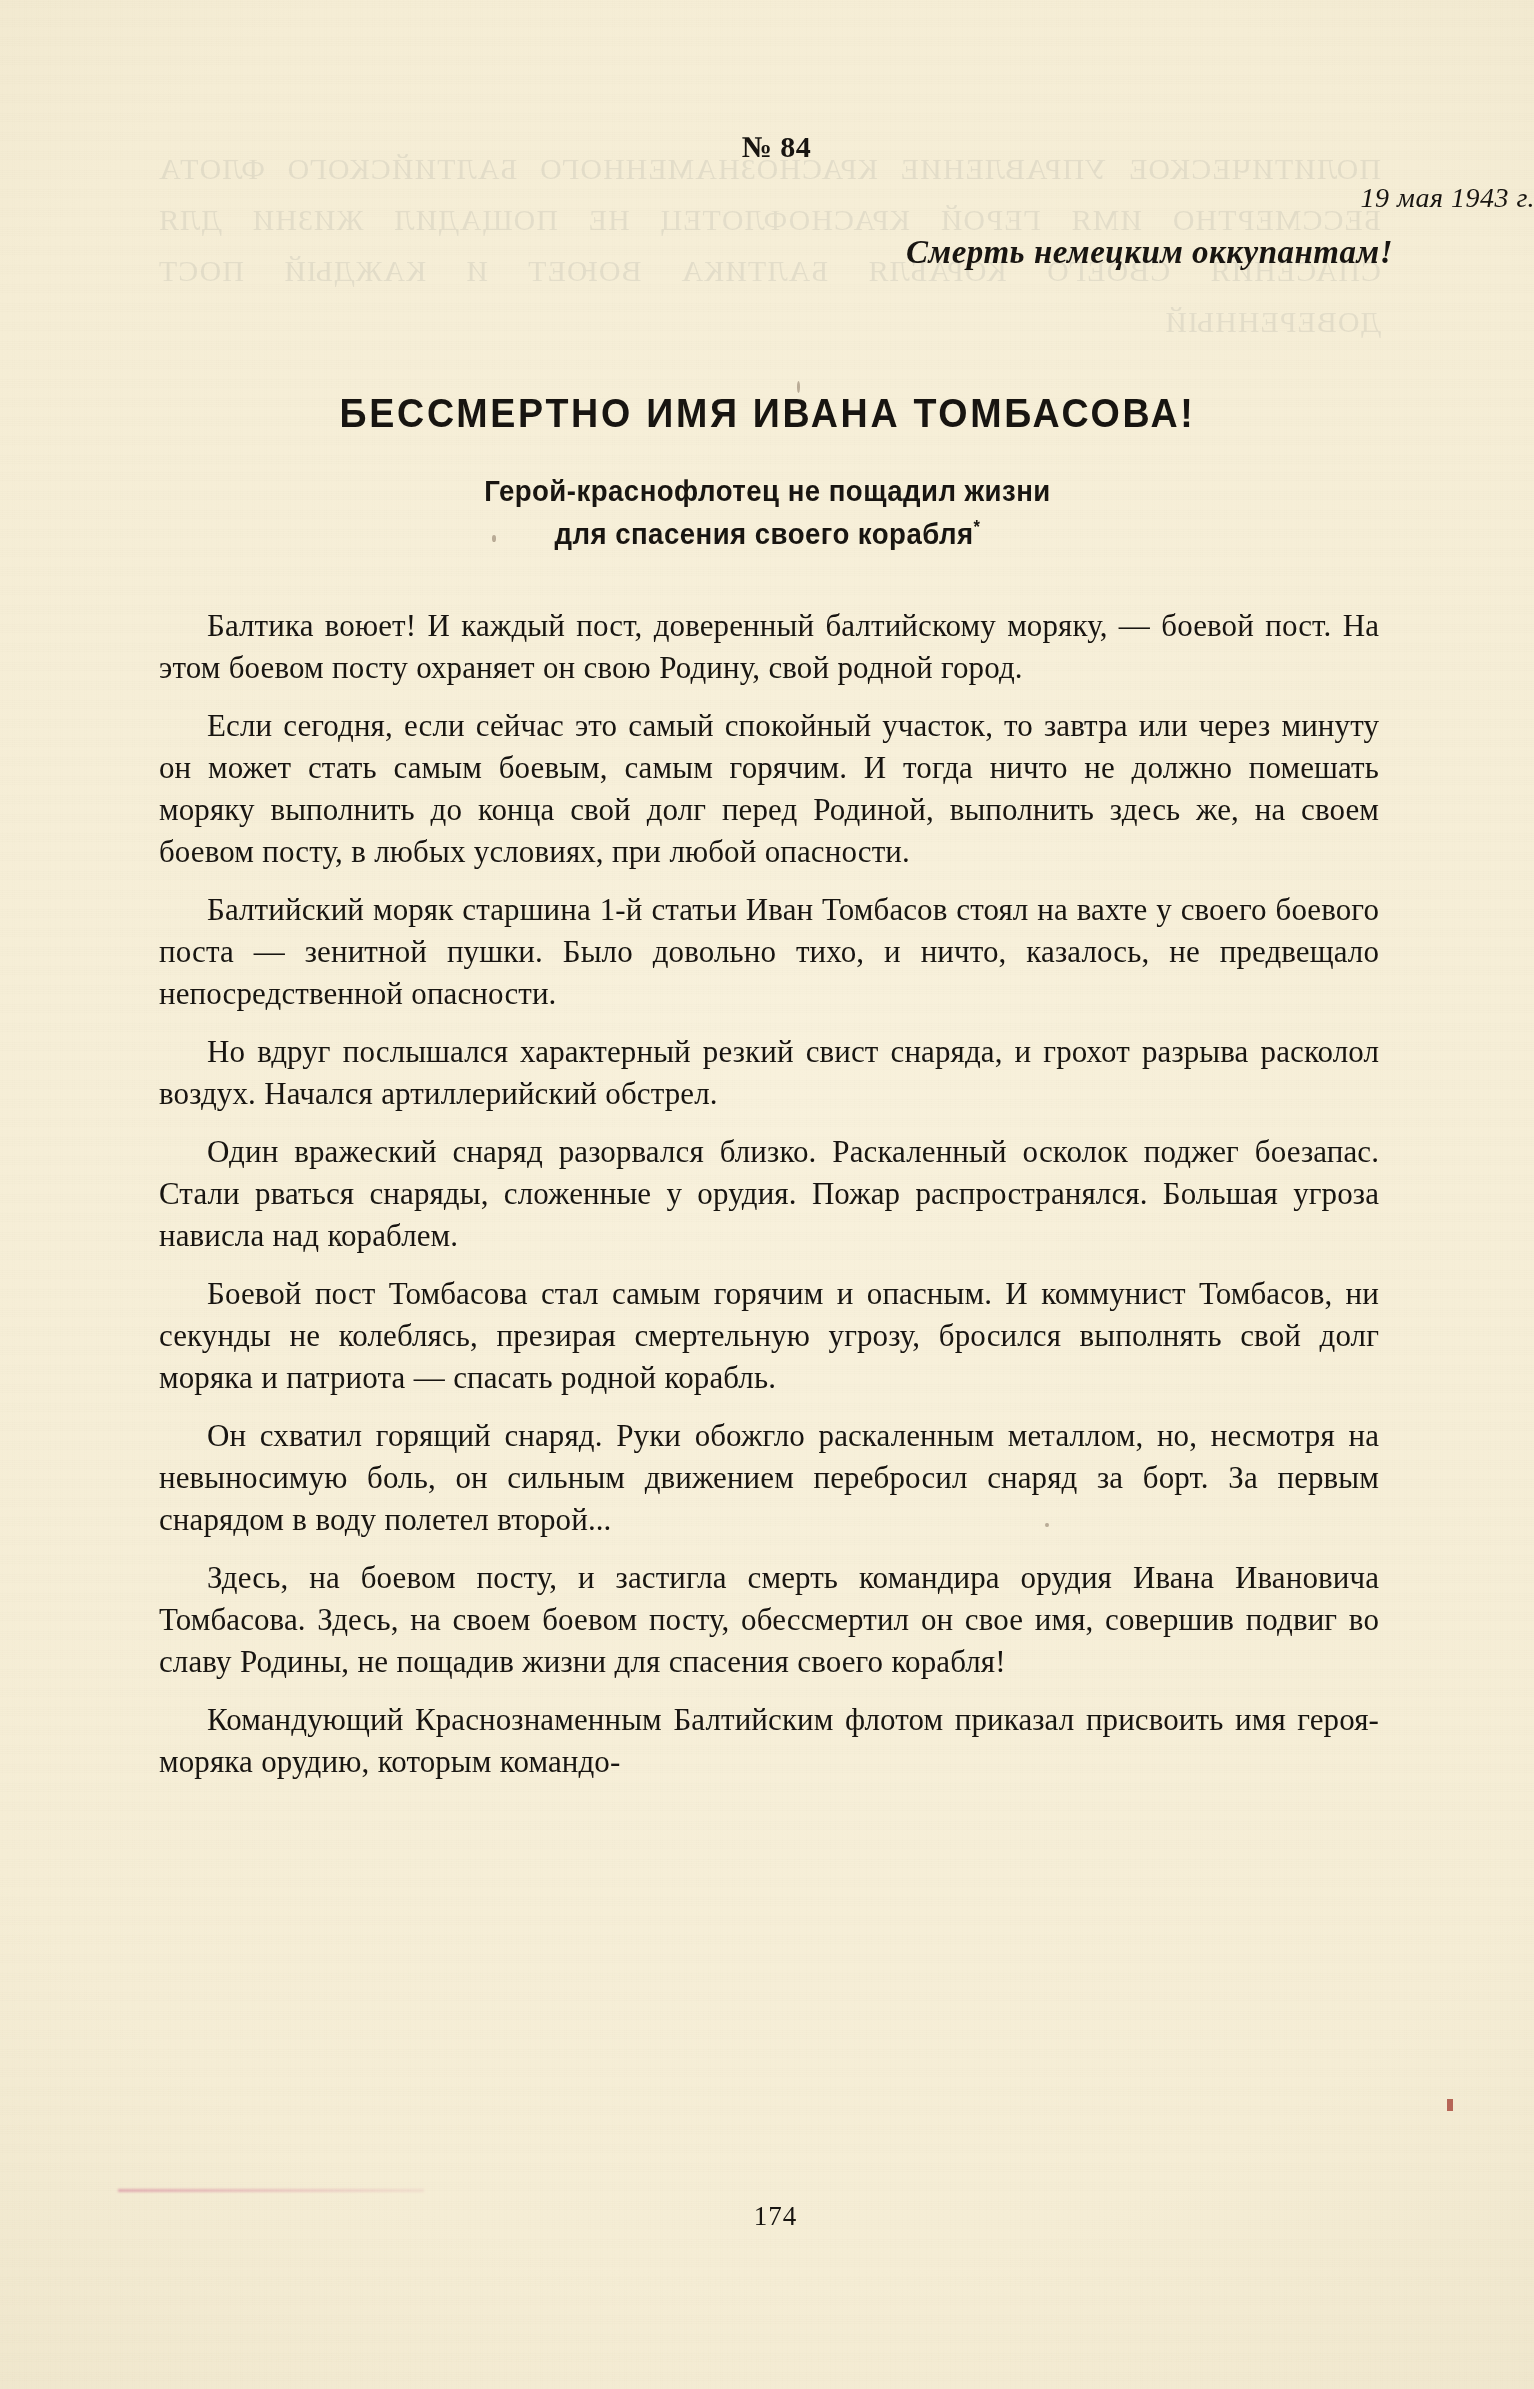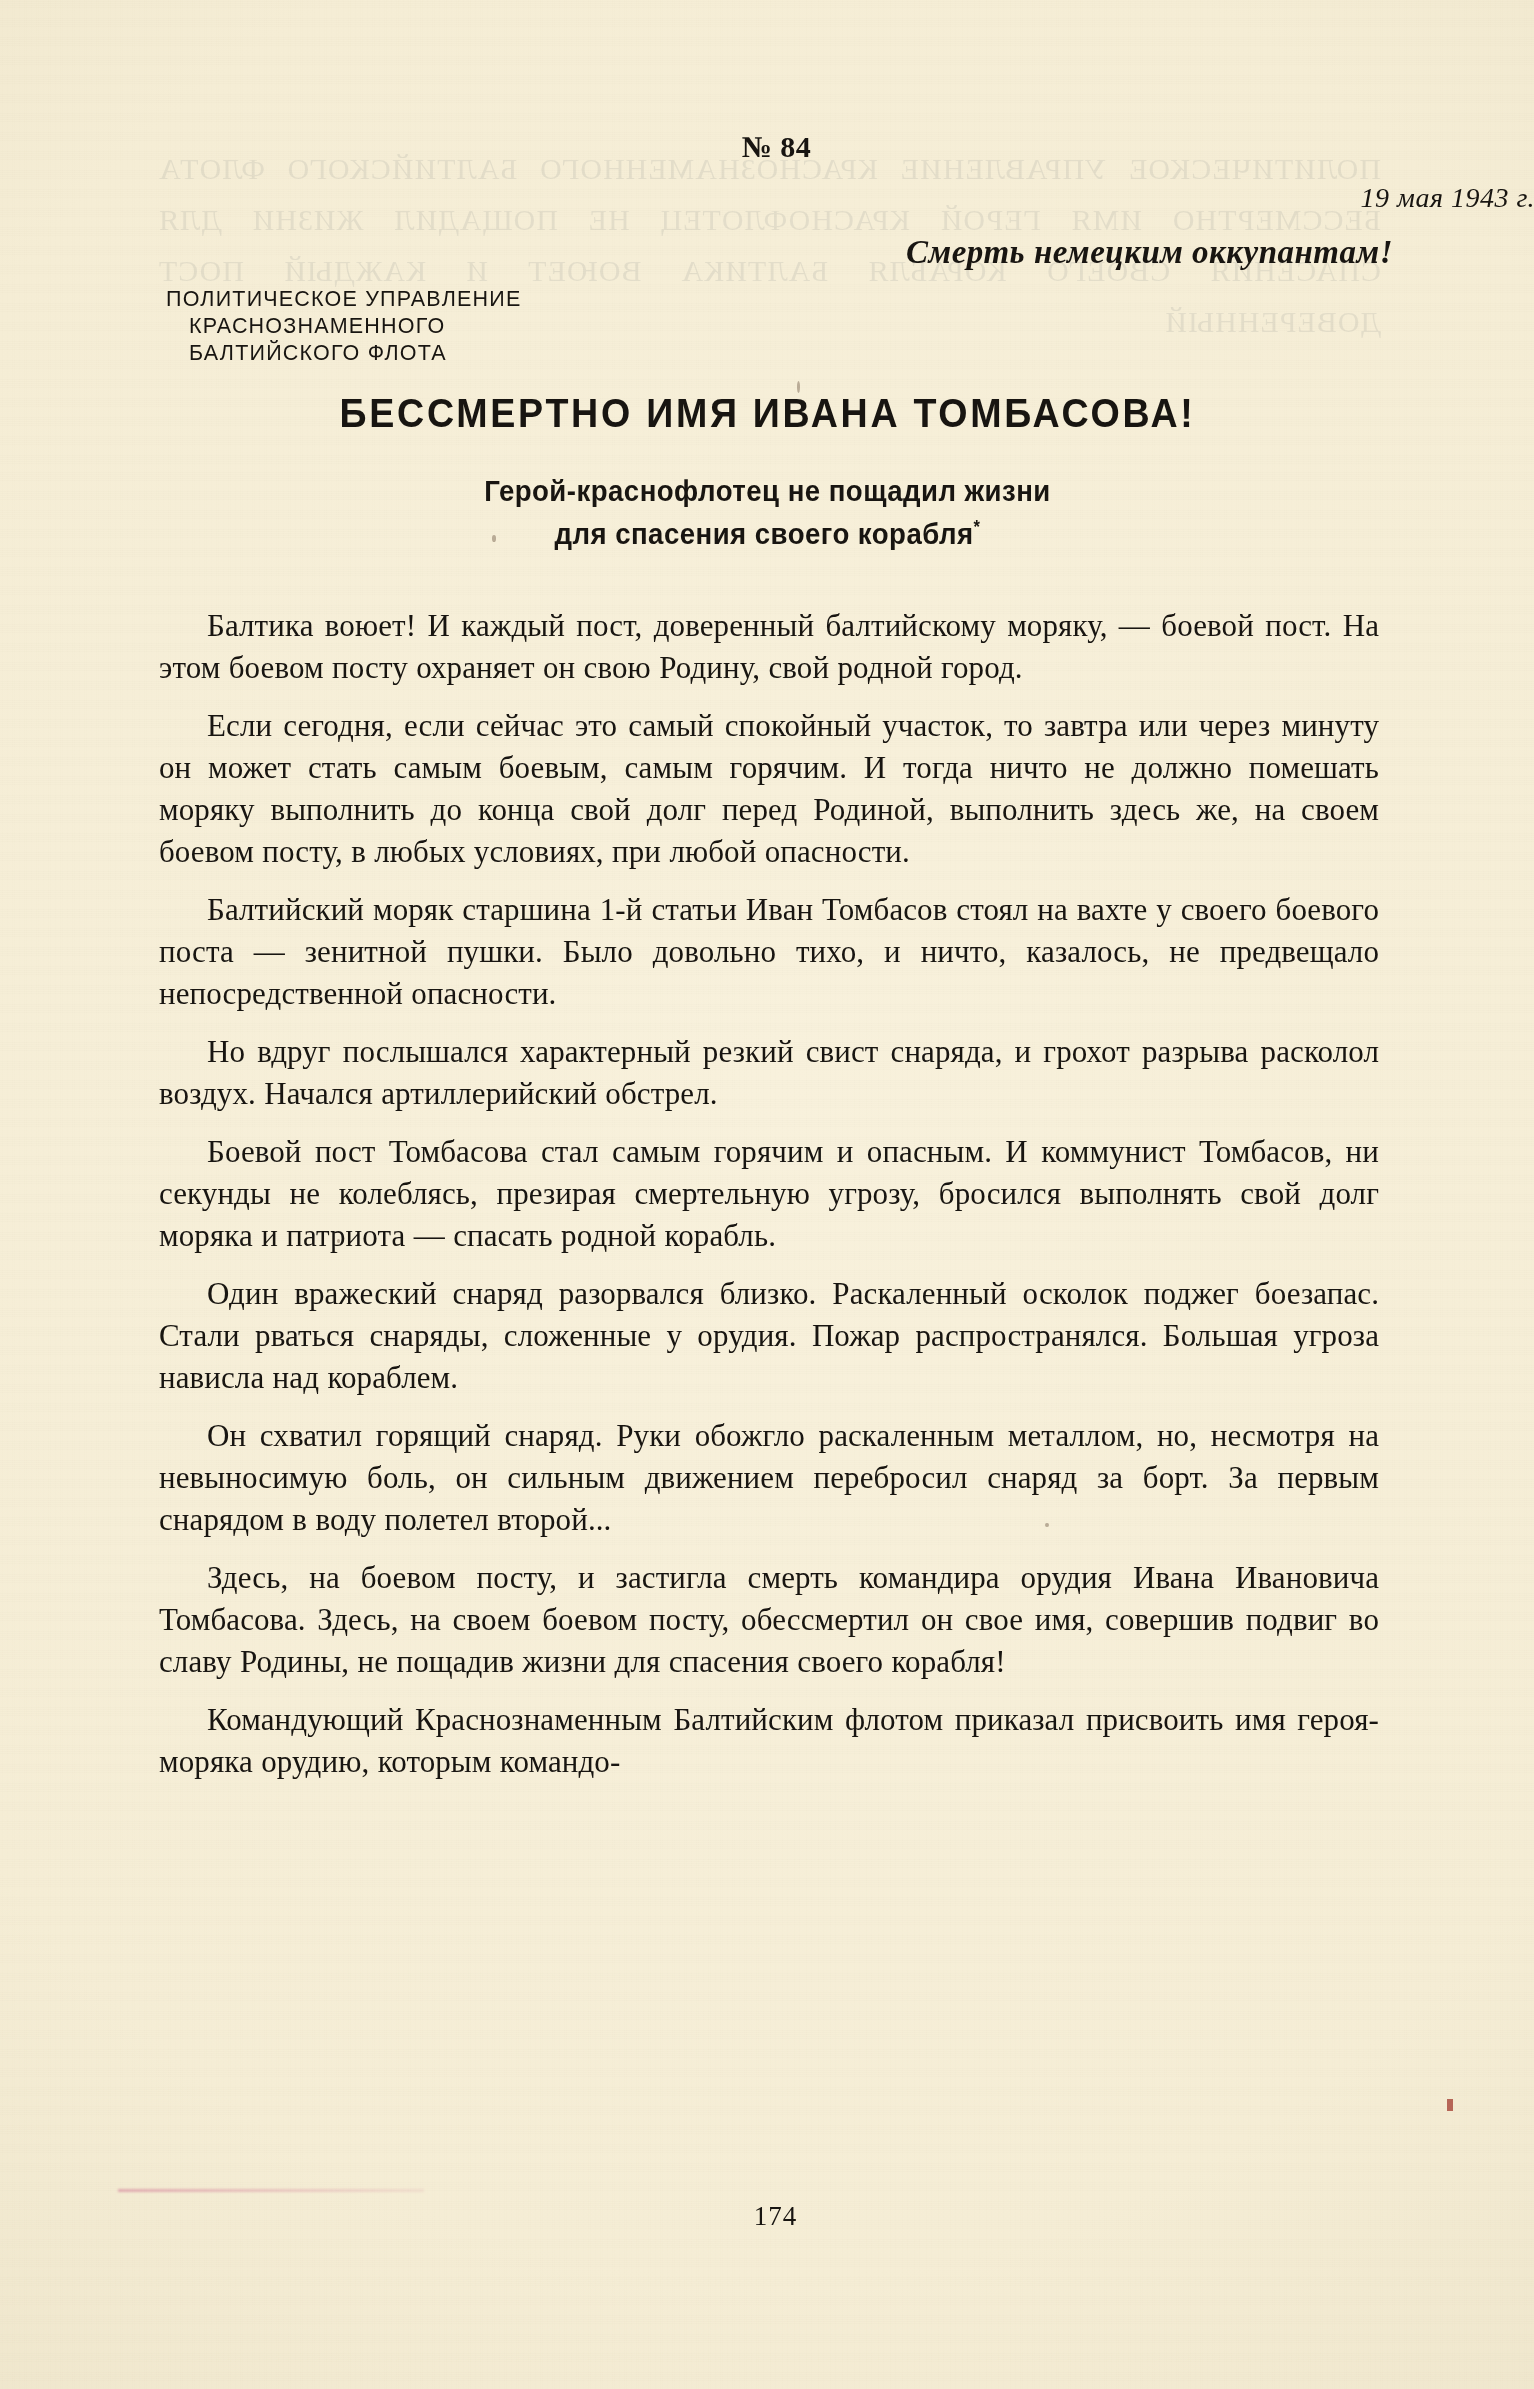--- a/index.html
+++ b/index.html
@@ -184,40 +184,35 @@
   </div>
 
   <div class="content">
 
     <div class="issue-no">№ 84</div>
 
     <div class="issue-date">19 мая 1943 г.</div>
 
     <div class="slogan">Смерть немецким оккупантам!</div>
 
-    <div class="org">
-      <div class="l1">ПОЛИТИЧЕСКОЕ УПРАВЛЕНИЕ</div>
-      <div class="l2">КРАСНОЗНАМЕННОГО</div>
-      <div class="l3">БАЛТИЙСКОГО ФЛОТА</div>
-    </div>
 
     <div class="headline">БЕССМЕРТНО ИМЯ ИВАНА ТОМБАСОВА!</div>
 
     <div class="subhead">
       <div>Герой-краснофлотец не пощадил  жизни</div>
       <div><span>для спасения своего корабля</span><sup>*</sup></div>
     </div>
 
     <div class="body">
       <p>Балтика воюет! И каждый пост, доверенный балтийскому моряку, — боевой пост. На этом боевом посту охраняет он свою Родину, свой родной город.</p>
       <p>Если сегодня, если сейчас это самый спокойный участок, то завтра или через минуту он может стать самым боевым, самым горячим. И тогда ничто не должно помешать моряку выполнить до конца свой долг перед Родиной, выполнить здесь же, на своем боевом посту, в любых условиях, при любой опасности.</p>
       <p>Балтийский моряк старшина 1-й статьи Иван Томбасов стоял на вахте у своего боевого поста — зенитной пушки. Было довольно тихо, и ничто, казалось, не предвещало непосредственной опасности.</p>
       <p>Но вдруг послышался характерный резкий свист снаряда, и грохот разрыва расколол воздух. Начался артиллерийский обстрел.</p>
+      <p>Один вражеский снаряд разорвался близко. Раскаленный осколок поджег боезапас. Стали рваться снаряды, сложенные у орудия. Пожар распространялся. Большая угроза нависла над кораблем.</p>
       <p>Боевой пост Томбасова стал самым горячим и опасным. И коммунист Томбасов, ни секунды не колеблясь, презирая смертельную угрозу, бросился выполнять свой долг моряка и патриота — спасать родной корабль.</p>
-      <p>Один вражеский снаряд разорвался близко. Раскаленный осколок поджег боезапас. Стали рваться снаряды, сложенные у орудия. Пожар распространялся. Большая угроза нависла над кораблем.</p>
       <p>Он схватил горящий снаряд. Руки обожгло раскаленным металлом, но, несмотря на невыносимую боль, он сильным движением перебросил снаряд за борт. За первым снарядом в воду полетел второй...</p>
       <p>Здесь, на боевом посту, и застигла смерть командира орудия Ивана Ивановича Томбасова. Здесь, на своем боевом посту, обессмертил он свое имя, совершив подвиг во славу Родины, не пощадив жизни для спасения своего корабля!</p>
       <p>Командующий Краснознаменным Балтийским флотом приказал присвоить имя героя-моряка орудию, которым командо-</p>
     </div>
 
     <div class="folio">174</div>
 
     <div class="mark-pink"></div>
     <div class="mark-red"></div>
     <div class="speck" style="left:797px; top:381px; width:3.3px; height:12.4px;"></div>

